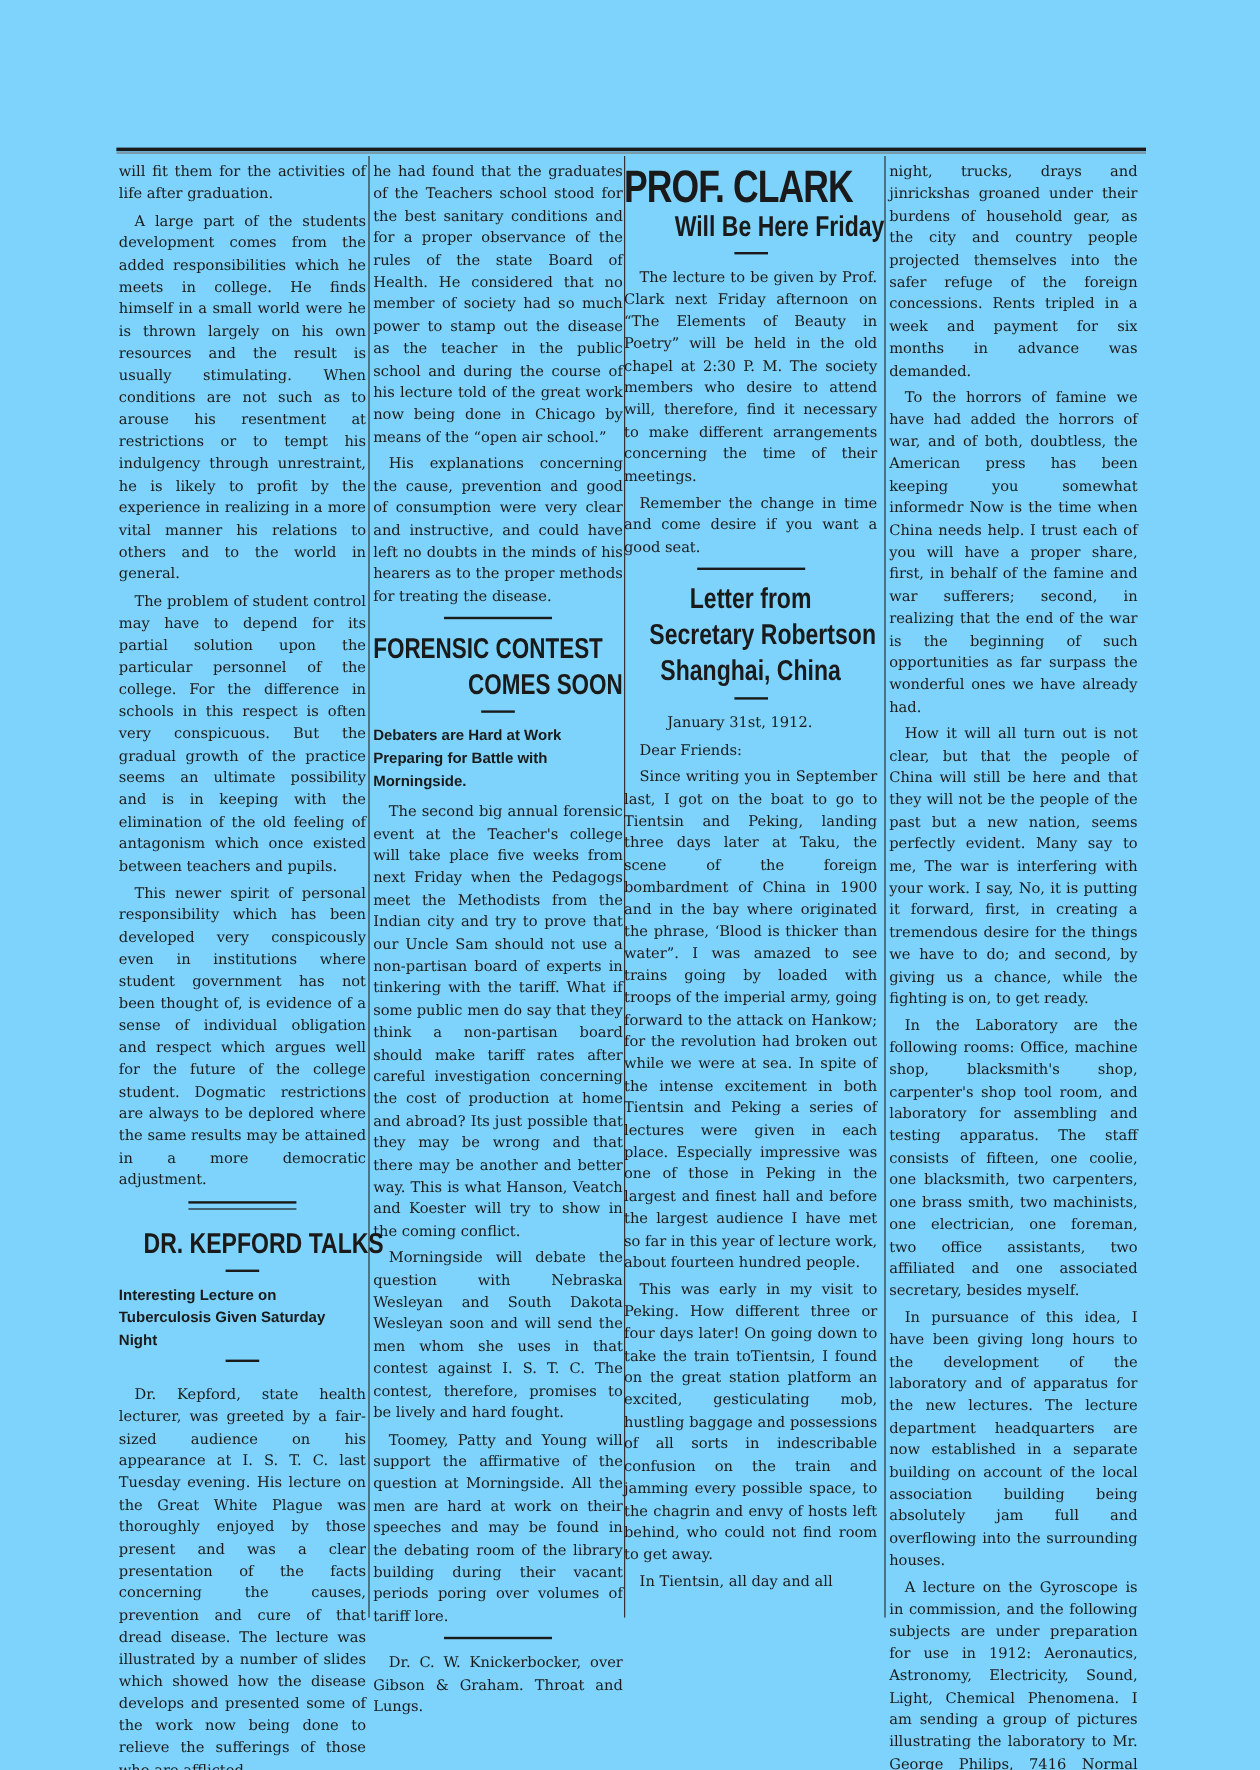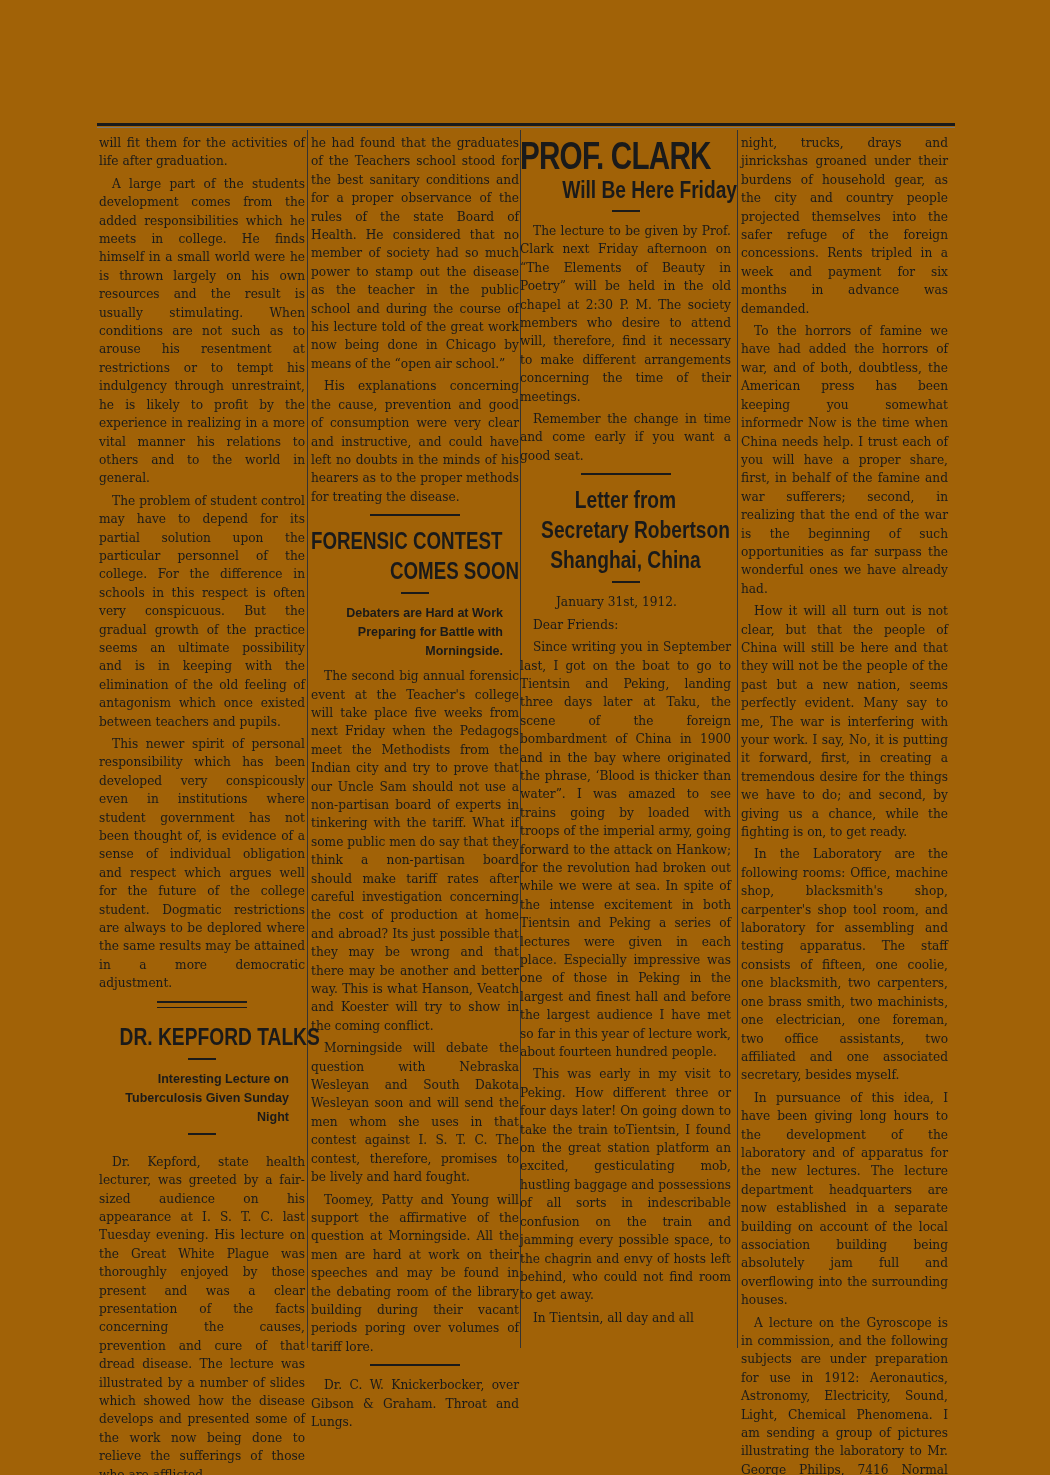--- a/index.html
+++ b/index.html
@@ -1,33 +1,33 @@
 <!DOCTYPE html>
 <html><head>
   <meta charset="utf-8">
   <style>
     html, body { margin: 0; padding: 0; background: #ffffff; }
     body { width: 1050px; height: 1475px; position: relative; overflow: hidden; color: #1a1a1a; }
-    .page { position: absolute; left: 0; top: 0; width: 1050px; height: 1475px; background: #a16207; }
+    .page { position: absolute; left: 0; top: 0; width: 1050px; height: 1475px; background: #7dd3fc; }
     .top-rule { position: absolute; left: 97px; top: 123px; width: 858px; height: 3px; background: #1a1a1a; }
     .top-rule2 { position: absolute; left: 97px; top: 127px; width: 858px; height: 1px; background: #777; }
     .col { position: absolute; top: 134px; font-family: "DejaVu Serif", serif; font-size: 12.2px; line-height: 18.4px; text-align: justify; }
     .col p { margin: 0 0 4px 0; text-indent: 13px; hyphens: none; }
     .col p.noindent { text-indent: 0; }
     .vrule { position: absolute; width: 1px; background: #333; }
     .c1 { left: 99px; width: 206px; }
     .c2 { left: 311px; width: 208px; }
     .c3 { left: 520px; width: 211px; }
     .c4 { left: 741px; width: 207px; }
     .headline-xl { font-family: "Liberation Sans", sans-serif; font-weight: bold; font-size: 38px; line-height: 40px; letter-spacing: -1px; transform: scaleX(0.78); transform-origin: left; white-space: nowrap; margin: 2px 0 0 0; }
     .headline-sub { font-family: "Liberation Sans", sans-serif; font-weight: bold; font-size: 24px; line-height: 28px; text-align: right; transform: scaleX(0.8); transform-origin: right; white-space: nowrap; margin: 0 0 6px 0; }
     .headline-lg { font-family: "Liberation Sans", sans-serif; font-weight: bold; font-size: 24px; line-height: 30px; text-align: center; transform: scaleX(0.8); transform-origin: center; white-space: nowrap; margin: 0; }
     .headline-left { font-family: "Liberation Sans", sans-serif; font-weight: bold; font-size: 24px; line-height: 30px; transform: scaleX(0.78); transform-origin: left; white-space: nowrap; margin: 0; }
     .headline-right { font-family: "Liberation Sans", sans-serif; font-weight: bold; font-size: 24px; line-height: 30px; text-align: right; transform: scaleX(0.78); transform-origin: right; white-space: nowrap; margin: 0 0 4px 0; }
-    .deck { font-family: "Liberation Sans", sans-serif; font-weight: bold; font-size: 12.5px; line-height: 19px; text-align: right; margin: 0 16px 6px 0; }
+    .deck { font-family: "Liberation Sans", sans-serif; font-weight: bold; font-size: 12.5px; line-height: 19px; text-align: left; margin: 0 16px 6px 0; }
     .short-rule { width: 28px; height: 2px; background: #1a1a1a; margin: 6px auto 10px auto; }
     .mid-rule { width: 90px; height: 2px; background: #1a1a1a; margin: 8px auto 10px auto; }
     .double-rule { width: 90px; height: 4px; border-top: 2px solid #1a1a1a; border-bottom: 1px solid #1a1a1a; margin: 8px auto 14px auto; }
     .dateline { text-align: center; padding-right: 18px; margin: 0 0 2px 0; }
     .salutation { text-indent: 0; margin: 0 0 2px 0; }
     .spacer { height: 8px; }
   </style>
 </head>
 <body>
 
@@ -40,21 +40,21 @@
   <div class="vrule" style="left:737px; top:130px; height:1218px;"></div>
 
   <div class="col c1">
     <p class="noindent">will fit them for the activities of life after graduation.</p>
     <p>A large part of the students development comes from the added responsibilities which he meets in college. He finds himself in a small world were he is thrown largely on his own resources and the result is usually stimulating. When conditions are not such as to arouse his resentment at restrictions or to tempt his indulgency through unrestraint, he is likely to profit by the experience in realizing in a more vital manner his relations to others and to the world in general.</p>
     <p>The problem of student control may have to depend for its partial solution upon the particular personnel of the college. For the difference in schools in this respect is often very conspicuous. But the gradual growth of the practice seems an ultimate possibility and is in keeping with the elimination of the old feeling of antagonism which once existed between teachers and pupils.</p>
     <p>This newer spirit of personal responsibility which has been developed very conspicously even in institutions where student government has not been thought of, is evidence of a sense of individual obligation and respect which argues well for the future of the college student. Dogmatic restrictions are always to be deplored where the same results may be attained in a more democratic adjustment.</p>
     <div class="double-rule"></div>
     <div class="headline-lg">DR. KEPFORD TALKS</div>
     <div class="short-rule"></div>
-    <div class="deck">Interesting Lecture on Tuberculosis Given Sunday Night</div>
+    <div class="deck">Interesting Lecture on Tuberculosis Given Saturday Night</div>
     <div class="short-rule"></div>
     <div class="spacer"></div>
     <p>Dr. Kepford, state health lecturer, was greeted by a fair-sized audience on his appearance at I. S. T. C. last Tuesday evening. His lecture on the Great White Plague was thoroughly enjoyed by those present and was a clear presentation of the facts concerning the causes, prevention and cure of that dread disease. The lecture was illustrated by a number of slides which showed how the disease develops and presented some of the work now being done to relieve the sufferings of those who are afflicted.</p>
     <p>Dr. Kepford said that wherever he had gone throughout the state</p>
   </div>
 
   <div class="col c2">
     <p class="noindent">he had found that the graduates of the Teachers school stood for the best sanitary conditions and for a proper observance of the rules of the state Board of Health. He considered that no member of society had so much power to stamp out the disease as the teacher in the public school and during the course of his lecture told of the great work now being done in Chicago by means of the “open air school.”</p>
     <p>His explanations concerning the cause, prevention and good of consumption were very clear and instructive, and could have left no doubts in the minds of his hearers as to the proper methods for treating the disease.</p>
     <div class="mid-rule"></div>
@@ -67,21 +67,21 @@
     <p>Toomey, Patty and Young will support the affirmative of the question at Morningside. All the men are hard at work on their speeches and may be found in the debating room of the library building during their vacant periods poring over volumes of tariff lore.</p>
     <div class="mid-rule"></div>
     <p>Dr. C. W. Knickerbocker, over Gibson &amp; Graham. Throat and Lungs.</p>
   </div>
 
   <div class="col c3">
     <div class="headline-xl">PROF. CLARK</div>
     <div class="headline-sub">Will Be Here Friday</div>
     <div class="short-rule"></div>
     <p>The lecture to be given by Prof. Clark next Friday afternoon on “The Elements of Beauty in Poetry” will be held in the old chapel at 2:30 P. M. The society members who desire to attend will, therefore, find it necessary to make different arrangements concerning the time of their meetings.</p>
-    <p>Remember the change in time and come early if you want a good seat.</p>
+    <p>Remember the change in time and come desire if you want a good seat.</p>
     <div class="mid-rule"></div>
     <div class="headline-lg">Letter from</div>
     <div class="headline-lg">Secretary Robertson</div>
     <div class="headline-lg">Shanghai, China</div>
     <div class="short-rule"></div>
     <p class="dateline noindent">January 31st, 1912.</p>
     <p class="salutation">Dear Friends:</p>
     <p>Since writing you in September last, I got on the boat to go to Tientsin and Peking, landing three days later at Taku, the scene of the foreign bombardment of China in 1900 and in the bay where originated the phrase, ‘Blood is thicker than water”. I was amazed to see trains going by loaded with troops of the imperial army, going forward to the attack on Hankow; for the revolution had broken out while we were at sea. In spite of the intense excitement in both Tientsin and Peking a series of lectures were given in each place. Especially impressive was one of those in Peking in the largest and finest hall and before the largest audience I have met so far in this year of lecture work, about fourteen hundred people.</p>
     <p>This was early in my visit to Peking. How different three or four days later! On going down to take the train toTientsin, I found on the great station platform an excited, gesticulating mob, hustling baggage and possessions of all sorts in indescribable confusion on the train and jamming every possible space, to the chagrin and envy of hosts left behind, who could not find room to get away.</p>
     <p>In Tientsin, all day and all</p>

